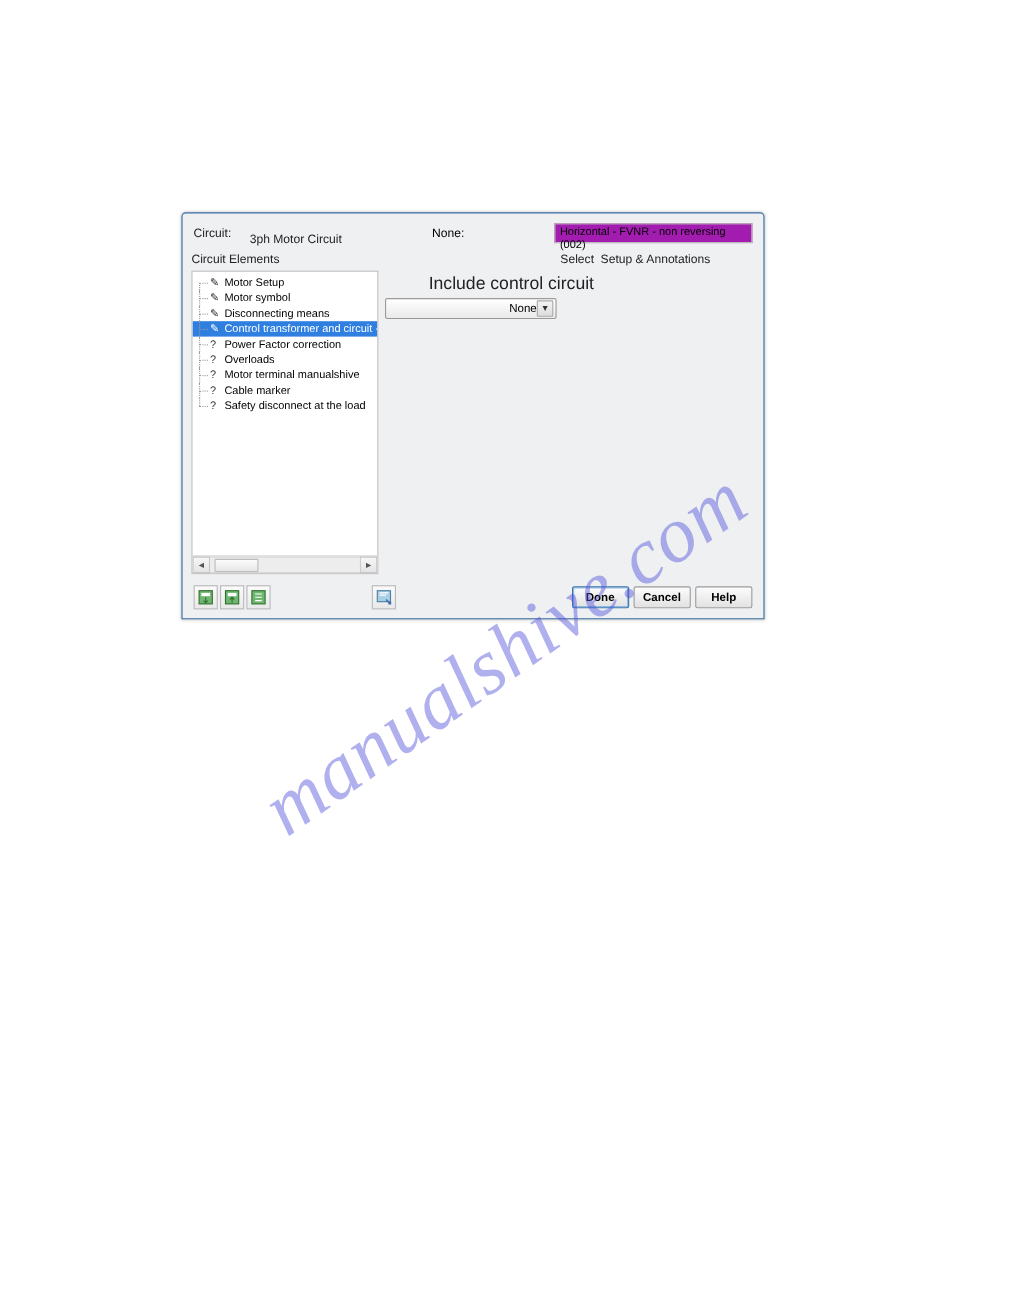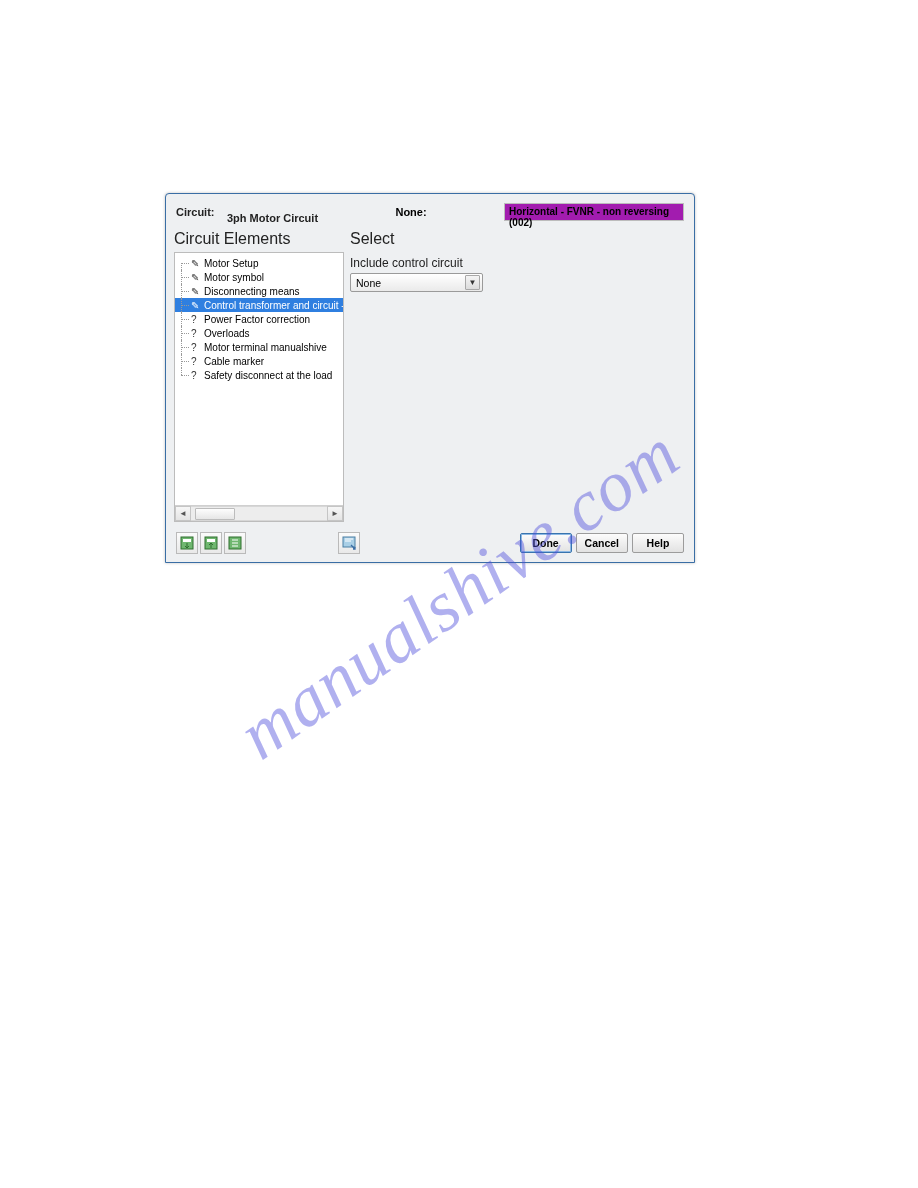--- a/index.html
+++ b/index.html
@@ -38,35 +38,35 @@
   .titlebar .title-text { flex: 1; color: #1b1b1b; font-size: 11px; }
   .titlebar .close-btn {
     width: 36px; height: 16px;
     background: linear-gradient(to bottom, #f07a71 0%, #d9453c 49%, #c1302a 50%, #de5a51 100%);
     border: 1px solid #8a2c26; border-radius: 2px;
     display: flex; align-items: center; justify-content: center;
     color: #fff; font-weight: bold;
   }
   .close-btn svg { width: 9px; height: 9px; }
   .header-row {
-    display: flex; padding: 6px 10px 2px 10px; align-items: center; gap: 6px; font-weight: bold;
+    display: flex; padding: 6px 10px 2px 10px; align-items: center; gap: 6px;
   }
   .header-row .lbl { width: 45px; color: #222; }
   .header-row .val { color: #222; margin-top: 12px; }
   .name-box {
     flex: 0 0 180px; margin-left: auto;
     border: 1px solid #bcbcbc; background: #a21caf;
     padding: 2px 4px; height: 18px; font-size: 10px;
   }
   .main-area {
     flex: 1; display: flex; gap: 6px; padding: 4px 8px 4px 8px;
   }
-  .panel-label { font-size: 16px; color: #222; margin-bottom: 4px; }
+  .panel-label { font-size: 11px; color: #222; margin-bottom: 4px; }
   .col-left { width: 170px; display: flex; flex-direction: column; }
-  .col-mid { flex: 1; display: flex; flex-direction: column; }
+  .col-mid { flex: 1; display: flex; flex-direction: column; text-align: right; }
   .col-right { width: 140px; display: flex; flex-direction: column; }
   .tree-wrap {
     flex: 1; min-height: 0;
     background: #fff; border: 1px solid #bcbcbc;
     display: flex; flex-direction: column;
   }
   .tree-body { flex: 1; overflow: hidden; padding: 3px 0; }
   .tree-item {
     display: flex; align-items: center;
     padding: 0 4px 0 16px; height: 14px;
@@ -94,24 +94,24 @@
   .hscroll .arrow {
     width: 16px; background: linear-gradient(#f7f7f7,#e4e4e4);
     border: 1px solid #c5c5c5; display: flex; align-items: center; justify-content: center;
     font-size: 8px; color: #555;
   }
   .hscroll .track { flex: 1; background: #ededed; border-top: 1px solid #d7d7d7; border-bottom: 1px solid #d7d7d7; position: relative; }
   .hscroll .thumb {
     position: absolute; left: 4px; top: 1px; height: 12px; width: 40px;
     background: linear-gradient(#fdfdfd,#e6e6e6); border: 1px solid #bcbcbc; border-radius: 1px;
   }
-  .mid-label2 { font-size: 12px; margin: 4px 0 3px 0; color: #222; }
+  .mid-label2 { font-size: 16px; margin: 4px 0 3px 0; color: #222; }
   .dropdown {
     display: flex; align-items: center;
-    width: 133px; height: 19px;
+    width: 156px; height: 19px;
     background: linear-gradient(#fff,#eaeaea);
     border: 1px solid #9a9a9a; border-radius: 2px;
     padding: 0 2px 0 5px; font-size: 10.5px; color: #000;
   }
   .dropdown .dd-text { flex: 1; }
   .dropdown .dd-btn {
     width: 15px; height: 15px;
     background: linear-gradient(#f4f4f4,#dcdcdc);
     border: 1px solid #a8a8a8; border-radius: 1px;
     display: flex; align-items: center; justify-content: center;
@@ -214,20 +214,23 @@
 
       <div class="col-mid">
         <div class="panel-label">Select</div>
         <div class="mid-label2">Include control circuit</div>
         <div class="dropdown">
           <span class="dd-text">None</span>
           <span class="dd-btn">▼</span>
         </div>
       </div>
 
+      <div class="col-right">
+        <div class="panel-label">Setup &amp; Annotations</div>
+      </div>
 
     </div>
 
     <div class="footer-row">
       <div class="icon-btns">
         <div class="icon-btn">
           <svg viewBox="0 0 16 16">
               <rect x="2" y="2" width="12" height="12" fill="#6fb76f" stroke="#2f6f2f"></rect>
               <rect x="4" y="4" width="8" height="3" fill="#fff"></rect>
               <path d="M8 8 L8 13 M6 11 L8 13 L10 11" stroke="#2f6f2f" fill="none"></path>

